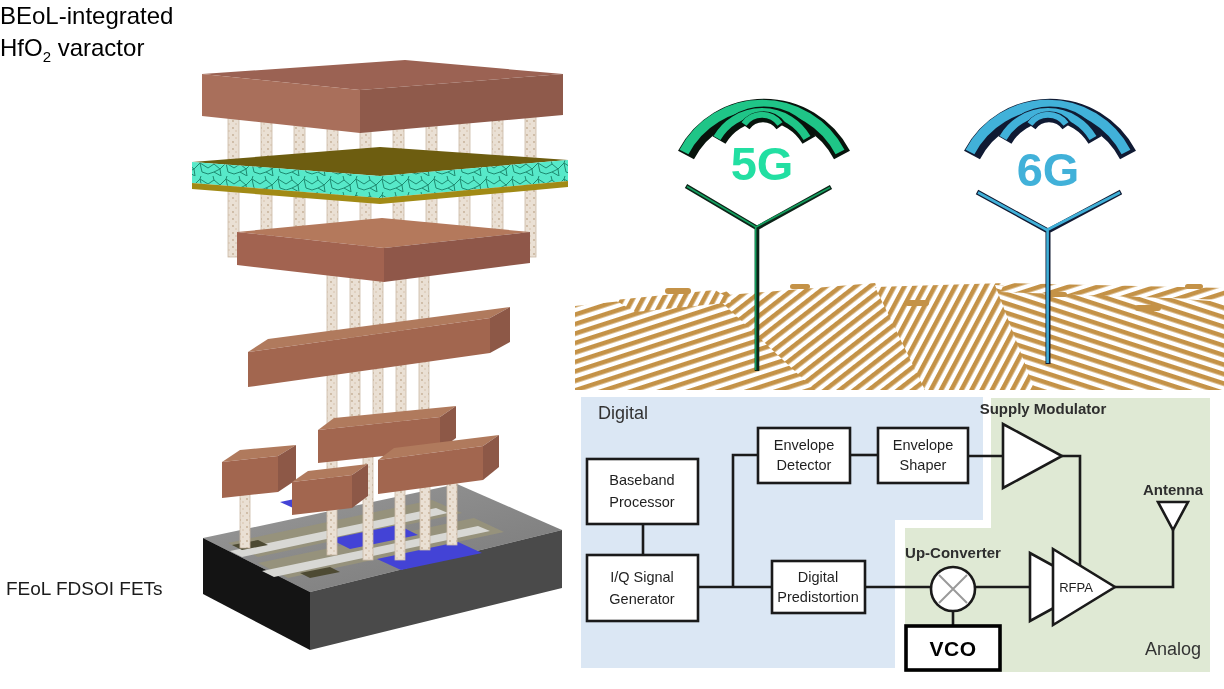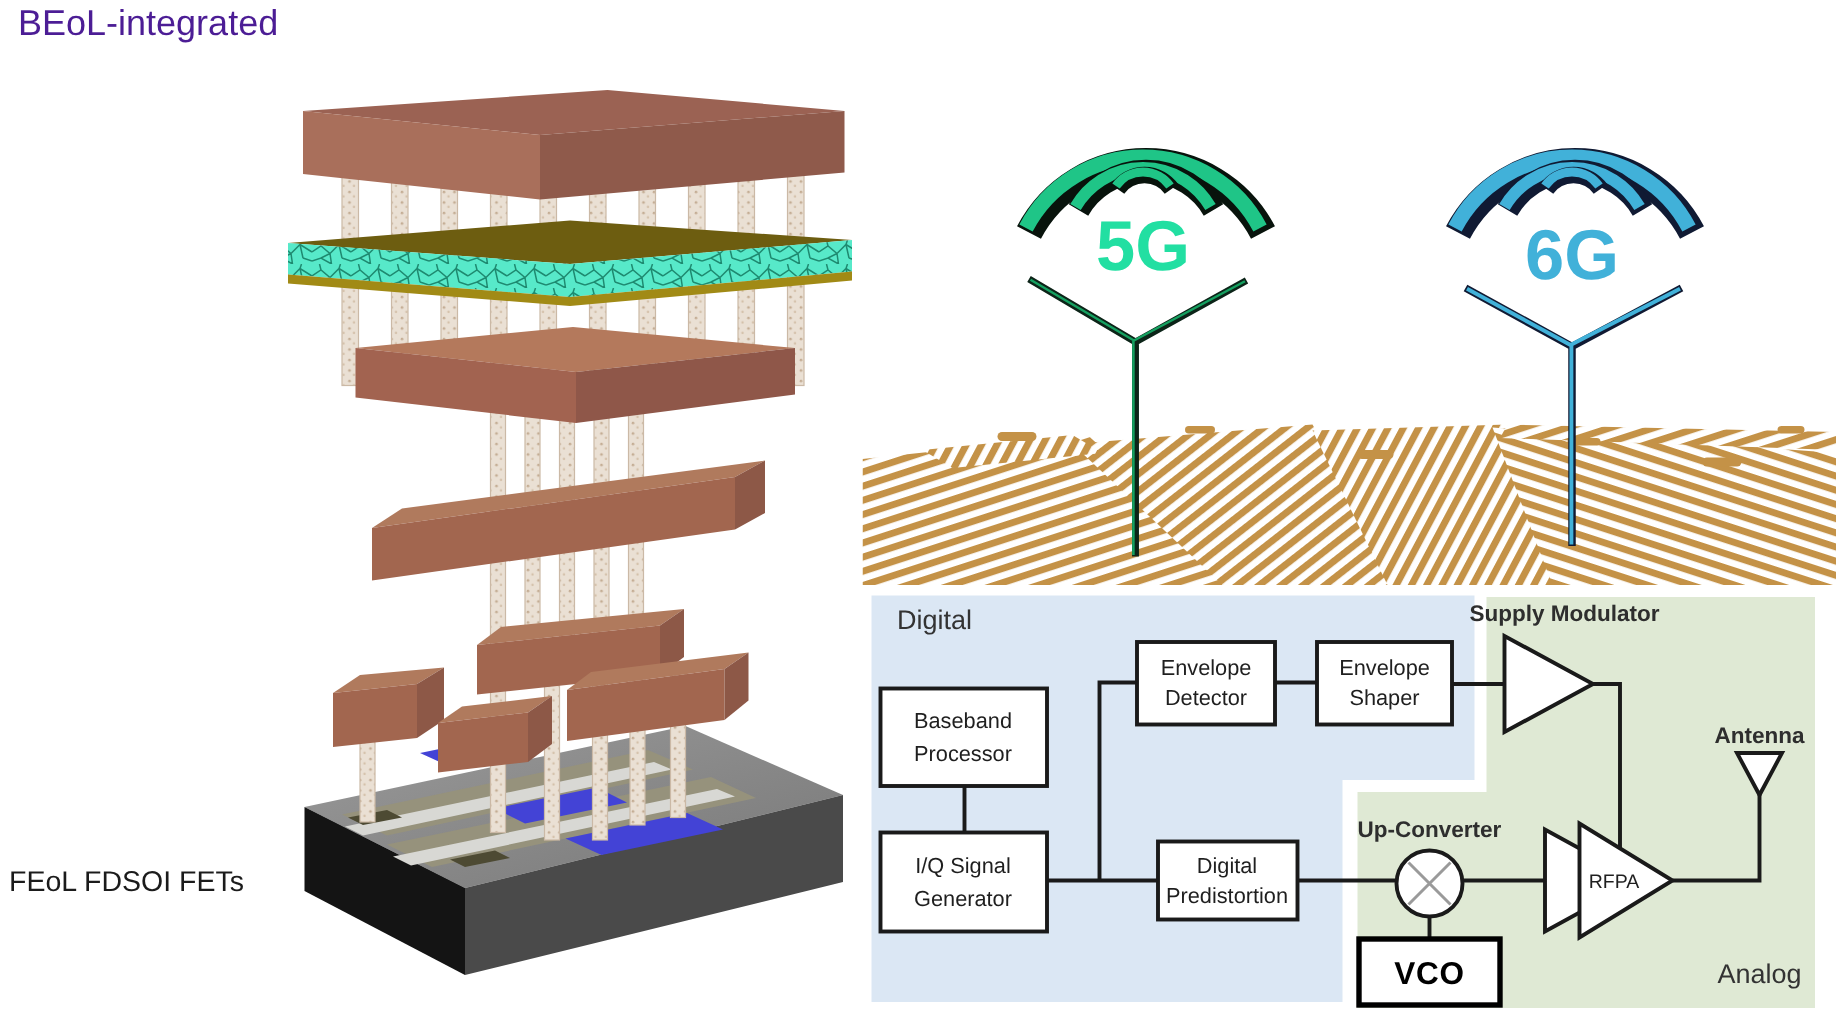--- a/index.html
+++ b/index.html
@@ -2,21 +2,21 @@
 <html style="--g5-green: #22dfa2; --g6-blue: #41b1d9; --digital-bg: #dbe7f4; --analog-bg: #dfe9d4; --pcb-gold: #c49247; --copper: #9d6152; --varactor-teal: #57e9c9; --substrate-blue: #4343d6; --line-black: #1a1a1a;"><head>
 <meta charset="utf-8">
 <style>
   html,body{margin:0;padding:0;}
   body{
     width:1224px;height:689px;position:relative;background:#ffffff;
     font-family:"Liberation Sans",sans-serif;color:#1a1a1a;overflow:hidden;
   }
   .abs{position:absolute;}
   
-  .beol-label{left:12px;top:116;width:220;text-align:left;font-size:24px;line-height:1.32;color:#4c1d95;}
+  .beol-label{left:0;top:116;width:220;text-align:left;font-size:24px;line-height:1.32;color:#000000;}
   .beol-label sub{font-size:15px;}
   .feol-label{left:6;top:578px;left:6px;font-size:19px;color:#1b1b1b;}
   
   svg text{font-family:"Liberation Sans",sans-serif;}
   .box-label{font-size:14.5px;fill:#1f1f1f;}
   .region-label{font-size:18px;fill:#333333;}
   .node-label{font-size:15px;fill:#2e2e2e;font-weight:600;}
   .vco-label{font-size:21px;font-weight:700;fill:#000;letter-spacing:0.5px;}
   .rfpa-label{font-size:13px;fill:#1f1f1f;}
   .g-label{font-size:47px;font-weight:700;}
@@ -152,20 +152,21 @@
 
   <g>
     <polygon points="202,74 405,60 563,74 360,90" fill="#9b6253"></polygon>
     <polygon points="202,74 360,90 360,133 202,116" fill="#a96f5b"></polygon>
     <polygon points="360,90 563,74 563,115 360,133" fill="#8f5a4b"></polygon>
   </g>
 </svg>
 
 <div class="abs beol-label">
   <span>BEoL-integrated</span><br>
+  <span><span>HfO</span><sub>2</sub><span> varactor</span></span>
 </div>
 <div class="abs feol-label">FEoL FDSOI FETs</div>
 
 <svg class="abs" style="left:575px;top:0;" width="649" height="390" viewBox="0 0 649 390">
   <defs>
     <pattern id="tr1" width="9" height="9" patternUnits="userSpaceOnUse" patternTransform="rotate(-18)">
       <rect width="9" height="9" fill="#ffffff"></rect>
         <rect width="9" height="4.6" fill="#c49247"></rect>
     </pattern>
     <pattern id="tr2" width="9" height="9" patternUnits="userSpaceOnUse" patternTransform="rotate(-38)">

